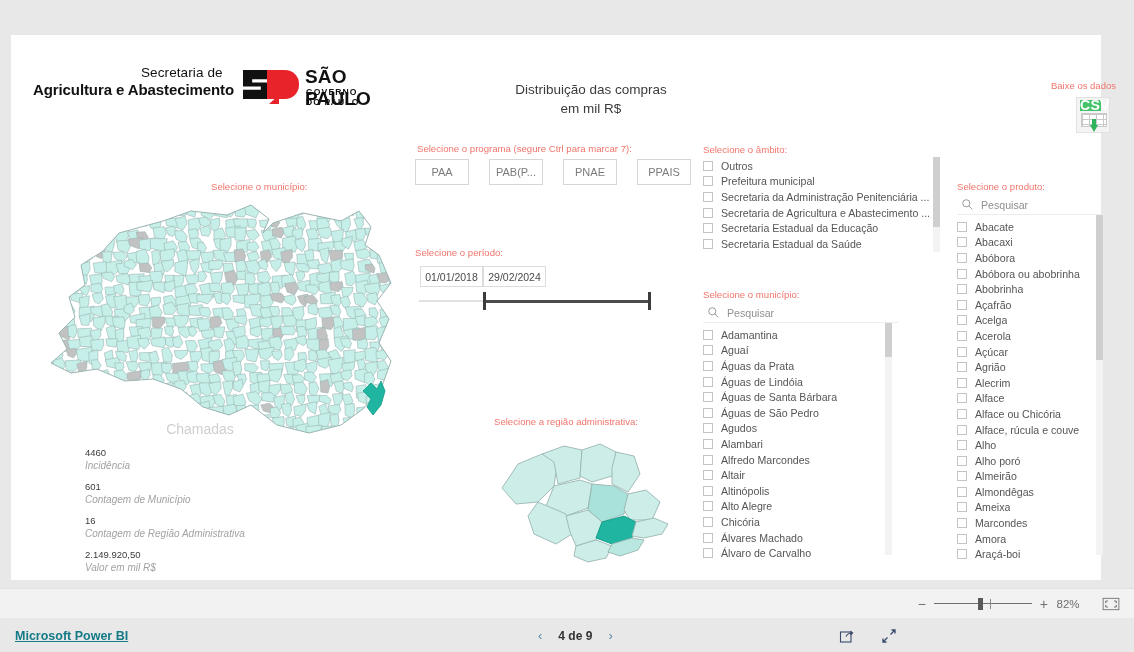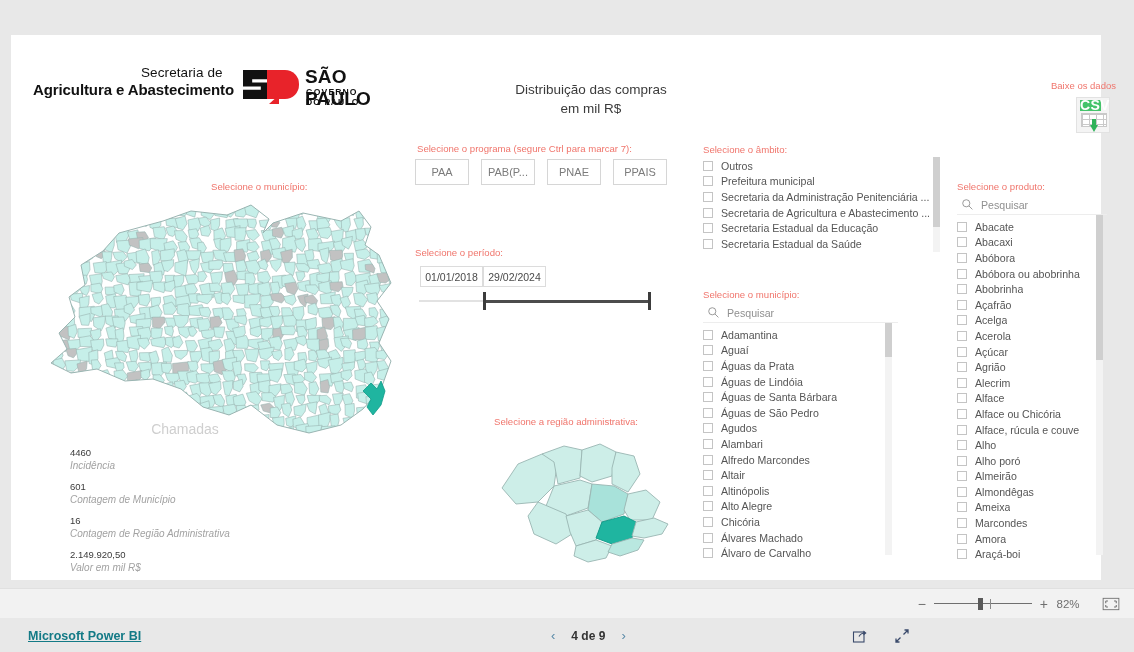--- a/index.html
+++ b/index.html
@@ -91,21 +91,21 @@
     position: absolute; left: 0; top: 6px; width: 0; height: 0;
     border-left: 4px solid transparent; border-right: 4px solid transparent;
     border-top: 7px solid #2fb35a;
   }
 
   
   .slicer-title { position: absolute; font-size: 9.6px; color: #f0756c; white-space: nowrap; }
 
   
   #program-title { left: 406px; top: 108px; }
-  #program-buttons { position: absolute; left: 404px; top: 124px; display: flex; gap: 12px; }
+  #program-buttons { position: absolute; left: 404px; top: 124px; display: flex; gap: 20px; }
   .prog-btn {
     width: 54px; height: 26px; border: 1px solid #d6d6d6; background: #fff;
     color: #7b7b7b; font-size: 11px; display: flex; align-items: center;
     justify-content: center; cursor: pointer;
   }
 
   
   #period-title { left: 404px; top: 212px; }
   #period-inputs { position: absolute; left: 409px; top: 231px; display: flex; }
   .date-box {
@@ -157,21 +157,21 @@
   #produto-items { height: 360px; }
 
   
   #map-municipio-title { left: 200px; top: 146px; }
   #map-municipio { position: absolute; left: 30px; top: 158px; width: 360px; height: 250px; }
 
   #map-regiao-title { left: 483px; top: 381px; }
   #map-regiao { position: absolute; left: 485px; top: 393px; width: 200px; height: 140px; }
 
   
-  #stats-card { position: absolute; left: 59px; top: 386px; width: 230px; }
+  #stats-card { position: absolute; left: 74px; top: 386px; width: 230px; }
   #stats-heading { font-size: 14px; color: #cfcfcf; text-align: center; margin-bottom: 10px; }
   .stat-row { margin-bottom: 8px; }
   .stat-val { font-size: 9.5px; color: #3a3a3a; line-height: 12px; }
   .stat-cap { font-size: 10px; color: #a2a2a2; line-height: 14px; font-style: italic; }
 
   
   #zoom-bar {
     position: absolute; left: 0; top: 588px; width: 1134px; height: 30px;
     background: #f2f2f2; border-top: 1px solid #e0e0e0;
     display: flex; align-items: center; justify-content: flex-end; padding-right: 14px;
@@ -179,21 +179,21 @@
   .zb-minus, .zb-plus { color: #6f6f6f; font-size: 14px; cursor: pointer; user-select: none; }
   #zoom-slider { position: relative; width: 98px; height: 16px; margin: 0 8px; cursor: pointer; }
   #zoom-slider .zs-line { position: absolute; left: 0; top: 7px; width: 98px; height: 1px; background: #6f6f6f; }
   #zoom-slider .zs-thumb { position: absolute; left: 44px; top: 2px; width: 5px; height: 12px; background: #5a5a5a; }
   #zoom-slider .zs-tick { position: absolute; left: 56px; top: 3px; width: 1px; height: 10px; background: #8a8a8a; }
   #zoom-pct { font-size: 11.5px; color: #6f6f6f; width: 40px; text-align: center; }
   #fit-btn { margin-left: 14px; width: 18px; height: 14px; cursor: pointer; }
 
   
   #status-bar {
-    position: absolute; left: 16px; top: 619px; width: 906px; height: 33px;
+    position: absolute; left: 3px; top: 619px; width: 906px; height: 33px;
     background: #e8e8e8; display: flex; align-items: center;
   }
   #pbi-link {
     position: absolute; left: 12px; font-size: 12.5px; color: #137a86;
     text-decoration: underline; cursor: pointer; font-weight: 600;
   }
   #pager { position: absolute; left: 535px; display: flex; align-items: center; gap: 16px; }
   .pg-arrow { color: #5a8aa8; font-size: 13px; cursor: pointer; user-select: none; }
   #pg-label { font-size: 12px; color: #333; font-weight: bold; }
   #bar-icons { position: absolute; right: 12px; display: flex; align-items: center; gap: 26px; }

